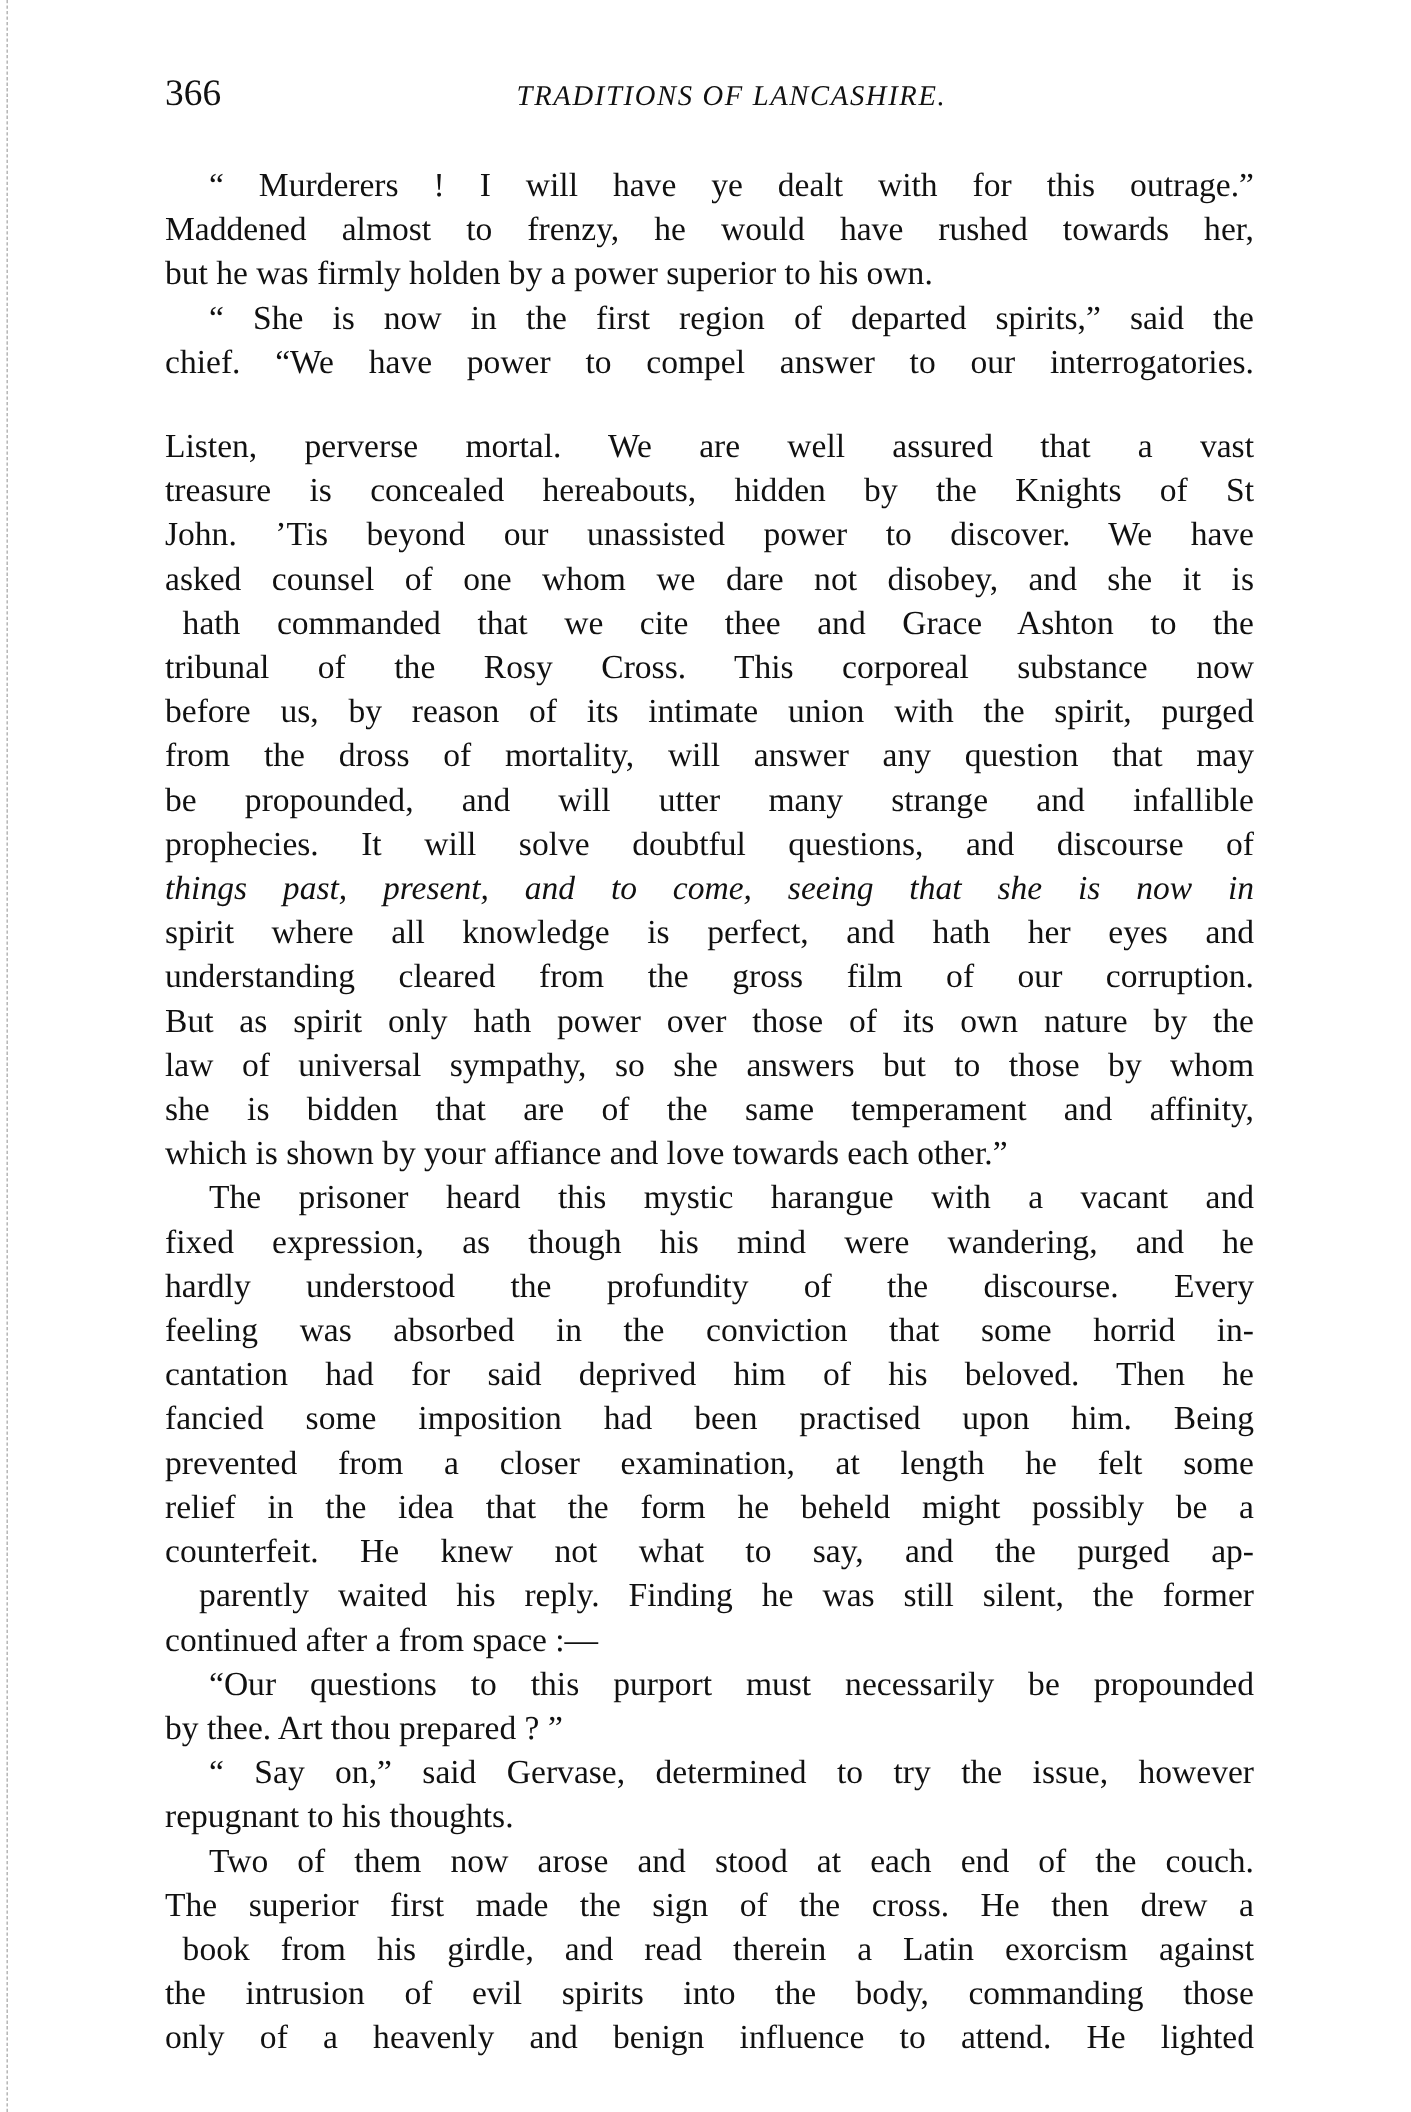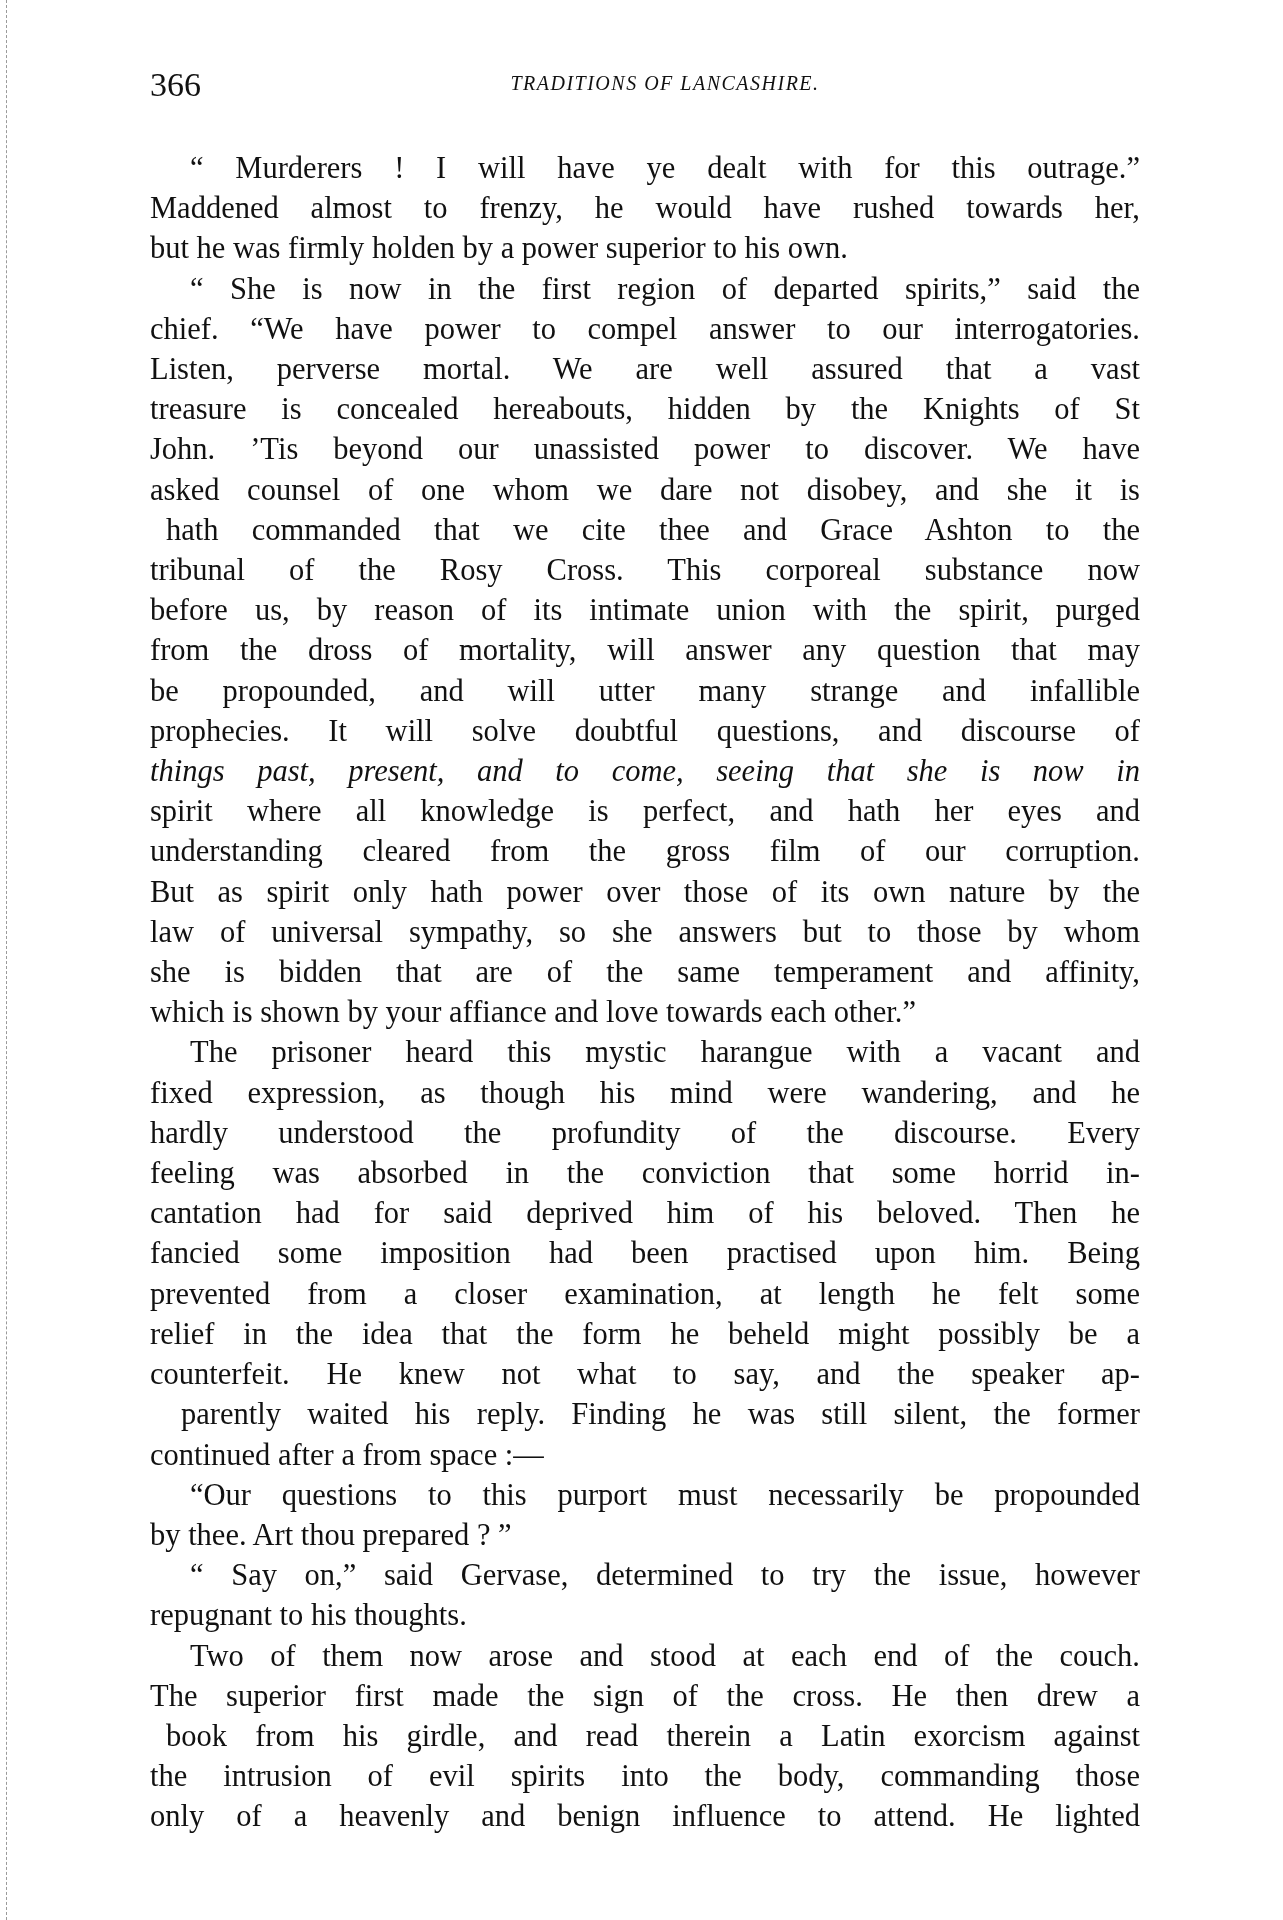--- a/index.html
+++ b/index.html
@@ -1,21 +1,21 @@
 <!DOCTYPE html>
 <html><head>
 <meta charset="utf-8">
 <style>
   html, body { margin: 0; padding: 0; background: #ffffff; }
   body { width: 1283px; height: 1920px; position: relative; overflow: hidden; }
   .edge { position: absolute; left: 6px; top: 0; width: 0; height: 1920px; border-left: 1px dashed #9a9a9a; }
   .page { position: absolute; left: 150px; top: 60px; width: 990px; font-family: "Liberation Serif", "DejaVu Serif", serif; color: #111; }
   .running-head { height: 60px; position: relative; }
   .page-number { position: absolute; left: 0; top: 6px; font-size: 34px; }
-  .head-title { position: absolute; left: 0; right: 0; top: 12px; text-align: center; font-style: italic; font-size: 20px; letter-spacing: 1.5px; padding-left: 40px; }
+  .head-title { position: absolute; left: 0; right: 0; top: 12px; text-align: center; font-style: italic; font-size: 26px; letter-spacing: 1.5px; padding-left: 40px; }
   .body-text { margin-top: 28px; }
   .para { font-size: 30.5px; line-height: 40.2px; text-align: justify; margin: 0; text-indent: 40px; }
   .line { display: block; text-align: justify; text-align-last: justify; white-space: nowrap; }
   .line.last { text-align-last: left; }
   .line.indent { padding-left: 40px; }
 </style>
 </head>
 <body>
 
 <div class="edge"></div>
@@ -28,21 +28,21 @@
 
   <div class="body-text" id="body-text">
       <div class="para-block">
         <span class="line para indent" style="text-indent: 0px;">“ Murderers ! I will have ye dealt with for this outrage.”</span>
         <span class="line para" style="text-indent: 0px;">Maddened almost to frenzy, he would have rushed towards her,</span>
         <span class="line para last" style="text-indent: 0px;">but he was firmly holden by a power superior to his own.</span>
       </div>
       <div class="para-block">
         <span class="line para indent" style="text-indent: 0px;">“ She is now in the first region of departed spirits,” said the</span>
         <span class="line para" style="text-indent: 0px;">chief. “We have power to compel answer to our interrogatories.</span>
-        <span class="line para" style="text-indent: 0px;">Listen, perverse mortal. We are well assured that a vast</span>
+        <span class="line para" style="text-indent: 0px; margin-top: 36px;">Listen, perverse mortal. We are well assured that a vast</span>
         <span class="line para" style="text-indent: 0px;">treasure is concealed hereabouts, hidden by the Knights of St</span>
         <span class="line para" style="text-indent: 0px;">John. ’Tis beyond our unassisted power to discover. We have</span>
         <span class="line para" style="text-indent: 0px;">asked counsel of one whom we dare not disobey, and she it is</span>
         <span class="line para" style="text-indent: 0px; margin-left: 16px;">hath commanded that we cite thee and Grace Ashton to the</span>
         <span class="line para" style="text-indent: 0px;">tribunal of the Rosy Cross. This corporeal substance now</span>
         <span class="line para" style="text-indent: 0px;">before us, by reason of its intimate union with the spirit, purged</span>
         <span class="line para" style="text-indent: 0px;">from the dross of mortality, will answer any question that may</span>
         <span class="line para" style="text-indent: 0px;">be propounded, and will utter many strange and infallible</span>
         <span class="line para" style="text-indent: 0px;">prophecies. It will solve doubtful questions, and discourse of</span>
         <span class="line para" style="text-indent: 0px; font-style: italic;">things past, present, and to come, seeing that she is now in</span>
@@ -55,21 +55,21 @@
       </div>
       <div class="para-block">
         <span class="line para indent" style="text-indent: 0px;">The prisoner heard this mystic harangue with a vacant and</span>
         <span class="line para" style="text-indent: 0px;">fixed expression, as though his mind were wandering, and he</span>
         <span class="line para" style="text-indent: 0px;">hardly understood the profundity of the discourse. Every</span>
         <span class="line para" style="text-indent: 0px;">feeling was absorbed in the conviction that some horrid in-</span>
         <span class="line para" style="text-indent: 0px;">cantation had for said deprived him of his beloved. Then he</span>
         <span class="line para" style="text-indent: 0px;">fancied some imposition had been practised upon him. Being</span>
         <span class="line para" style="text-indent: 0px;">prevented from a closer examination, at length he felt some</span>
         <span class="line para" style="text-indent: 0px;">relief in the idea that the form he beheld might possibly be a</span>
-        <span class="line para" style="text-indent: 0px;">counterfeit. He knew not what to say, and the speaker ap-</span>
+        <span class="line para" style="text-indent: 0px;">counterfeit. He knew not what to say, and the purged ap-</span>
         <span class="line para" style="text-indent: 0px; margin-left: 31px;">parently waited his reply. Finding he was still silent, the former</span>
         <span class="line para last" style="text-indent: 0px;">continued after a from space :—</span>
       </div>
       <div class="para-block">
         <span class="line para indent" style="text-indent: 0px;">“Our questions to this purport must necessarily be propounded</span>
         <span class="line para last" style="text-indent: 0px;">by thee. Art thou prepared ? ”</span>
       </div>
       <div class="para-block">
         <span class="line para indent" style="text-indent: 0px;">“ Say on,” said Gervase, determined to try the issue, however</span>
         <span class="line para last" style="text-indent: 0px;">repugnant to his thoughts.</span>

